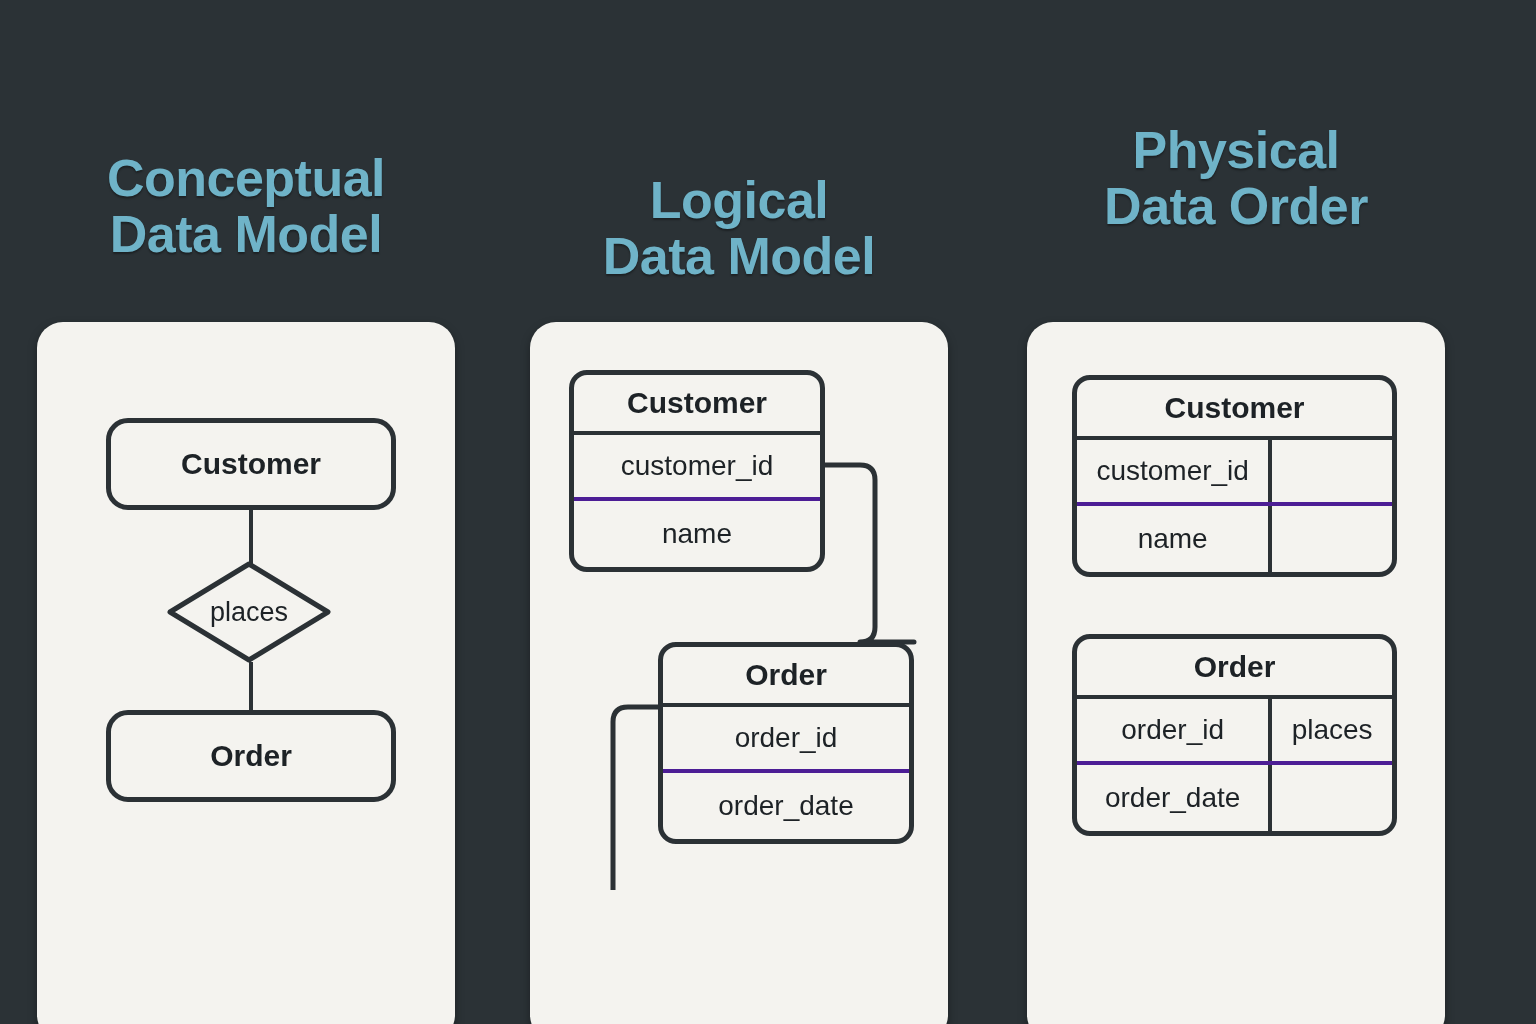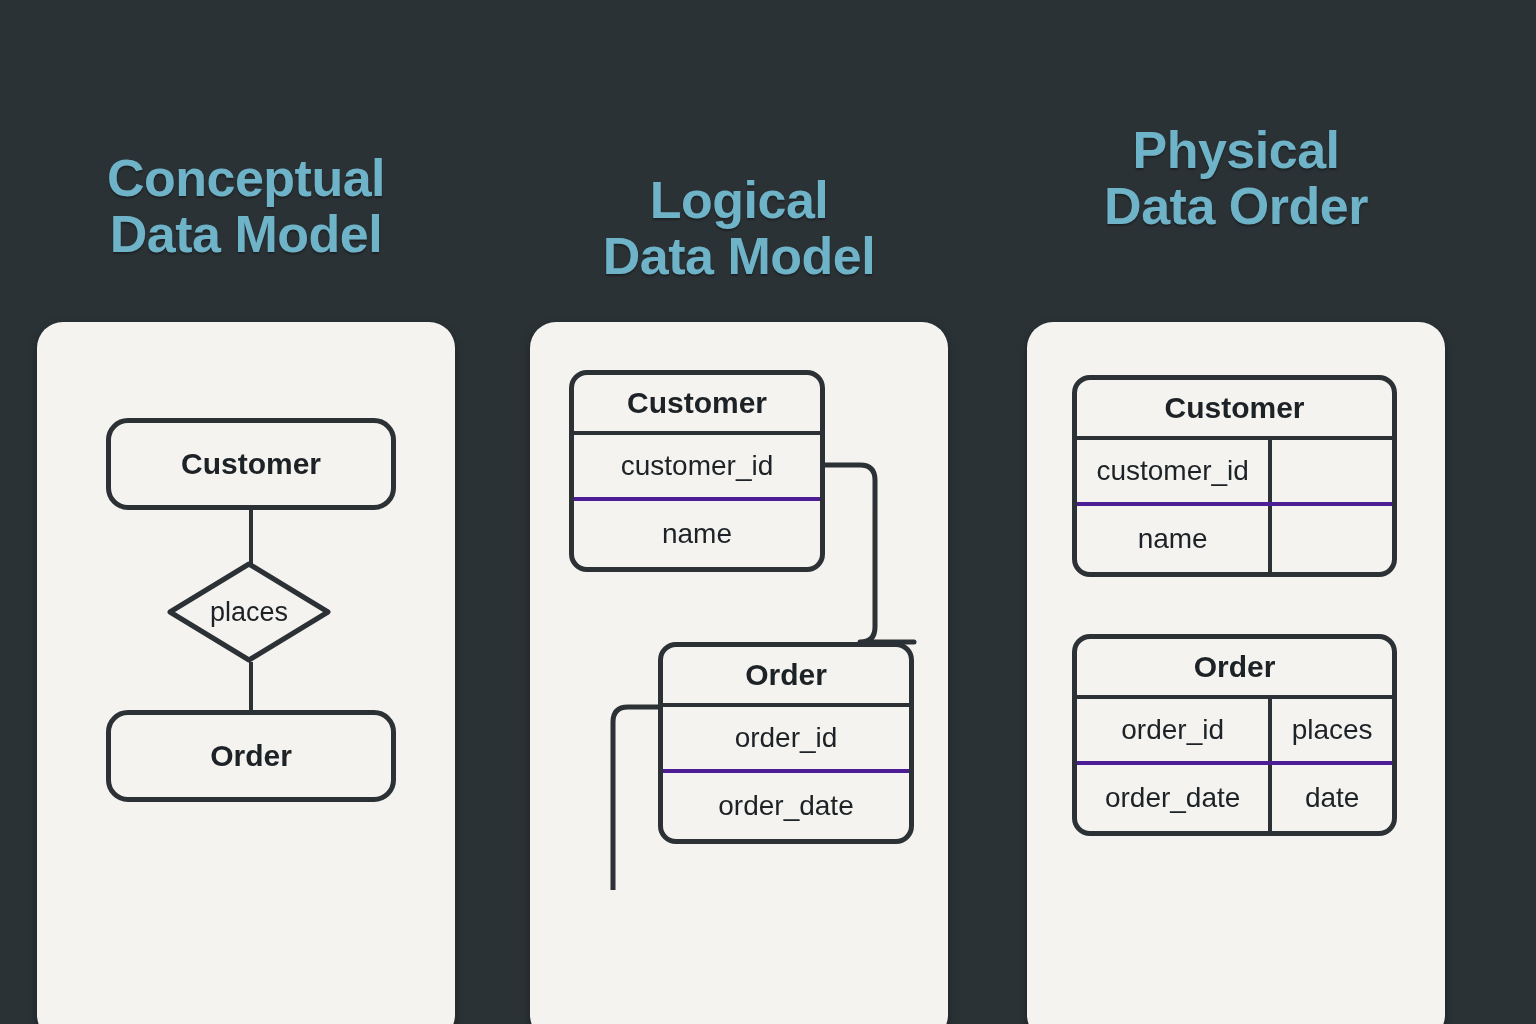--- a/index.html
+++ b/index.html
@@ -206,18 +206,17 @@
     </div>
 
     <div class="tbl two-col" id="phy-order">
       <div class="thead">Order</div>
       <div class="trow">
         <div class="tcell col-name">order_id</div>
         <div class="tcell col-type">places</div>
       </div>
       <div class="trow">
         <div class="tcell col-name">order_date</div>
-        <div class="tcell col-type">date</div>
       </div>
     </div>
   </div>
 
 </div>
 
 </body></html>

